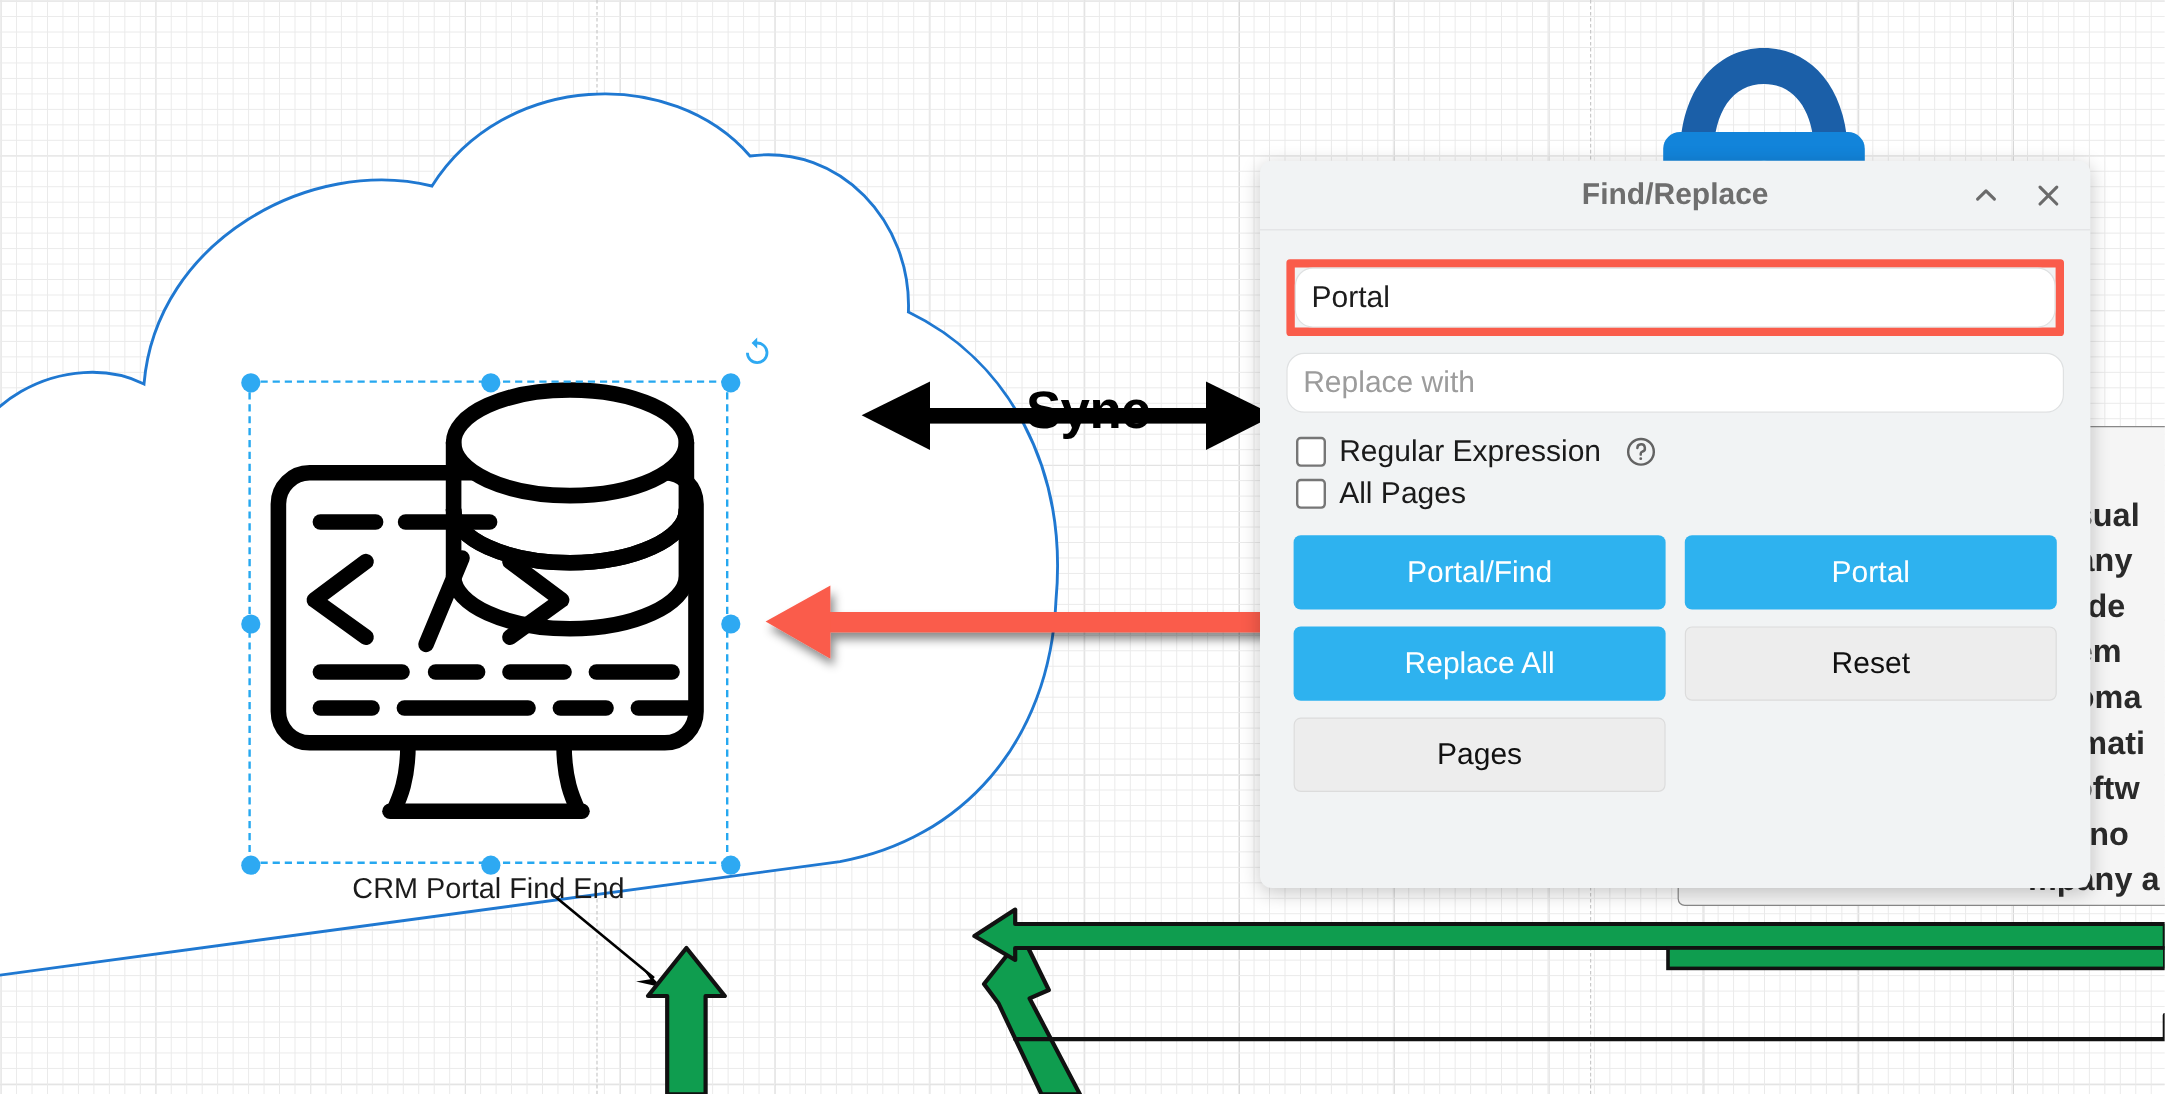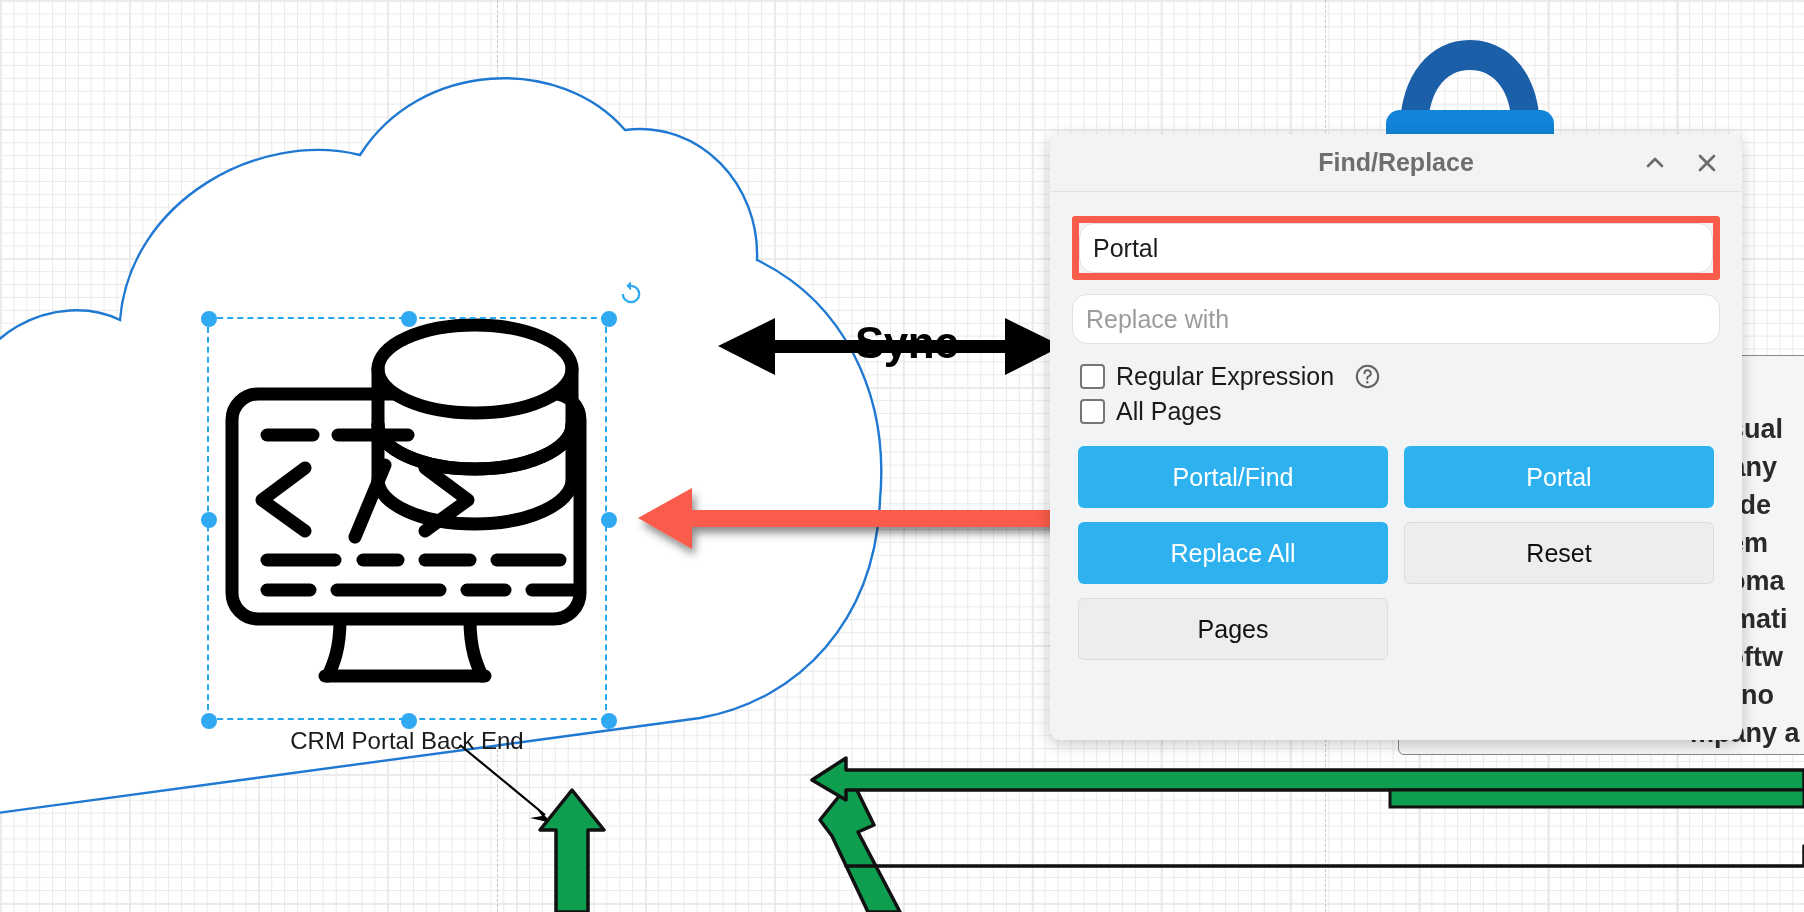--- a/index.html
+++ b/index.html
@@ -322,21 +322,21 @@
     <div class="handle" style="left:192px; top:394px"></div>
     <div class="handle" style="left:392px; top:394px"></div>
   </div>
 
   <div class="rotate-handle">
     <svg viewBox="0 0 24 24" width="28" height="28" fill="currentColor">
       <path d="M12 4V1L8 5l4 4V6a6 6 0 1 1-6 6H4a8 8 0 1 0 8-8z"></path>
     </svg>
   </div>
 
-  <div class="shape-label">CRM Portal Back End</div>
+  <div class="shape-label">CRM Portal Find End</div>
   <div class="sync-label">Sync</div>
 
   <div class="dialog">
 
     <div class="dialog-titlebar">
       <div class="dialog-title">Find/Replace</div>
       <div class="title-buttons">
         <div class="title-btn">
           <svg viewBox="0 0 24 24" width="24" height="24" fill="none" stroke="currentColor" stroke-width="2.6" stroke-linecap="round" stroke-linejoin="round">
             <polyline points="5,15 12,8 19,15"></polyline>

